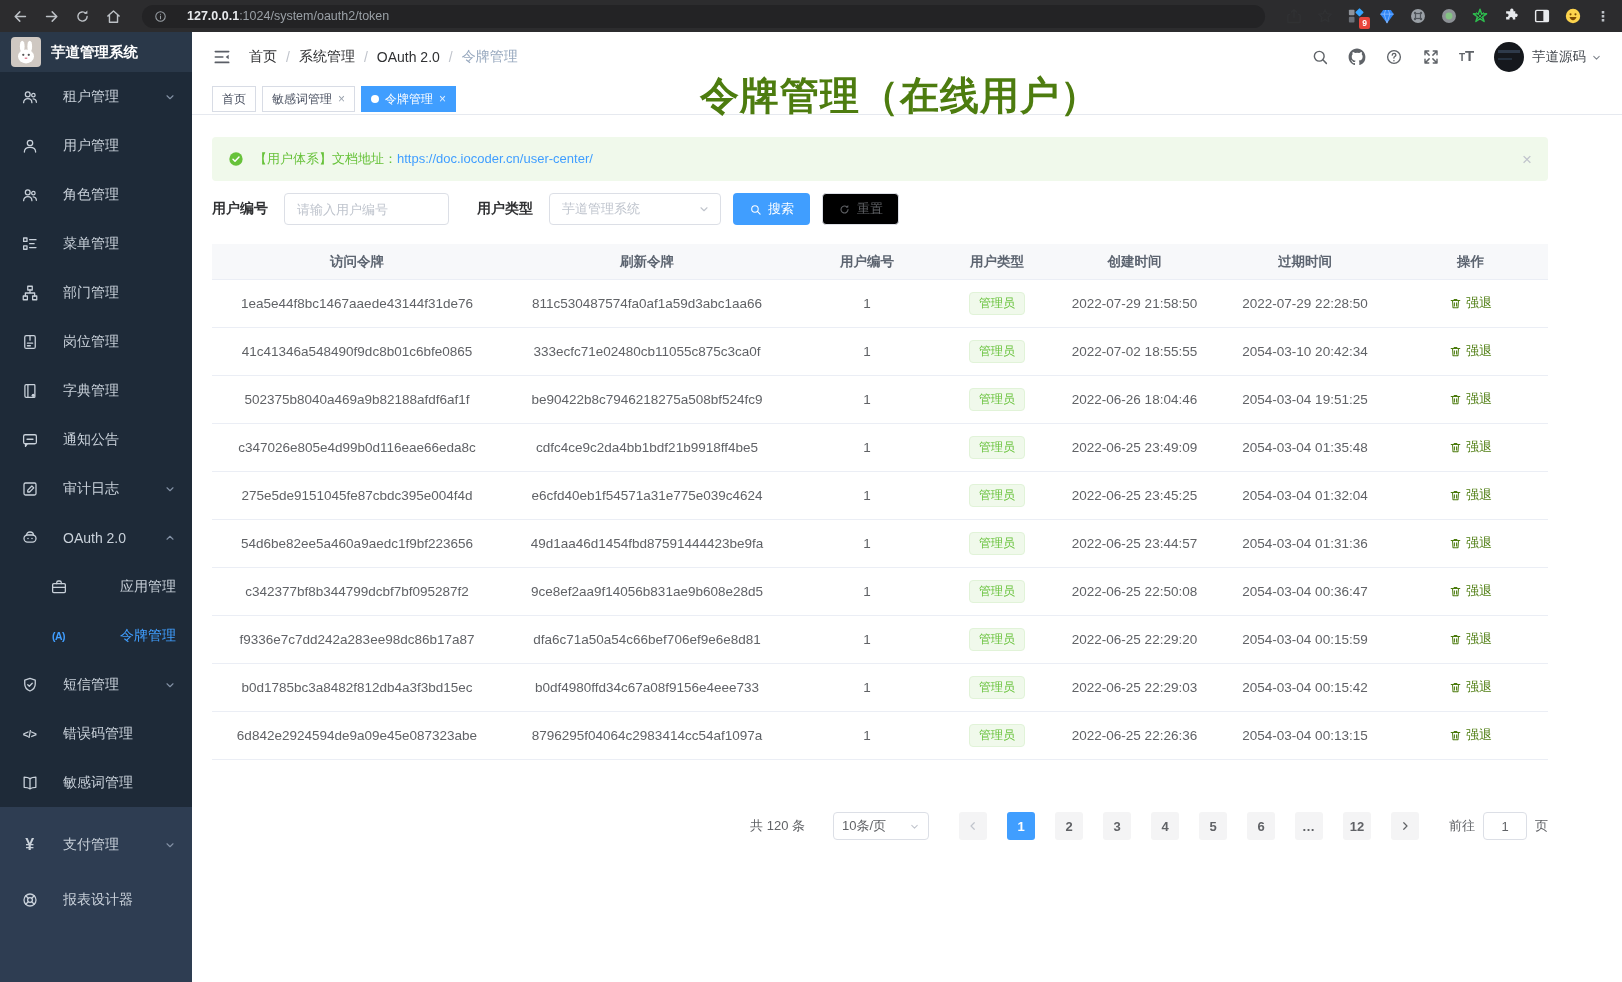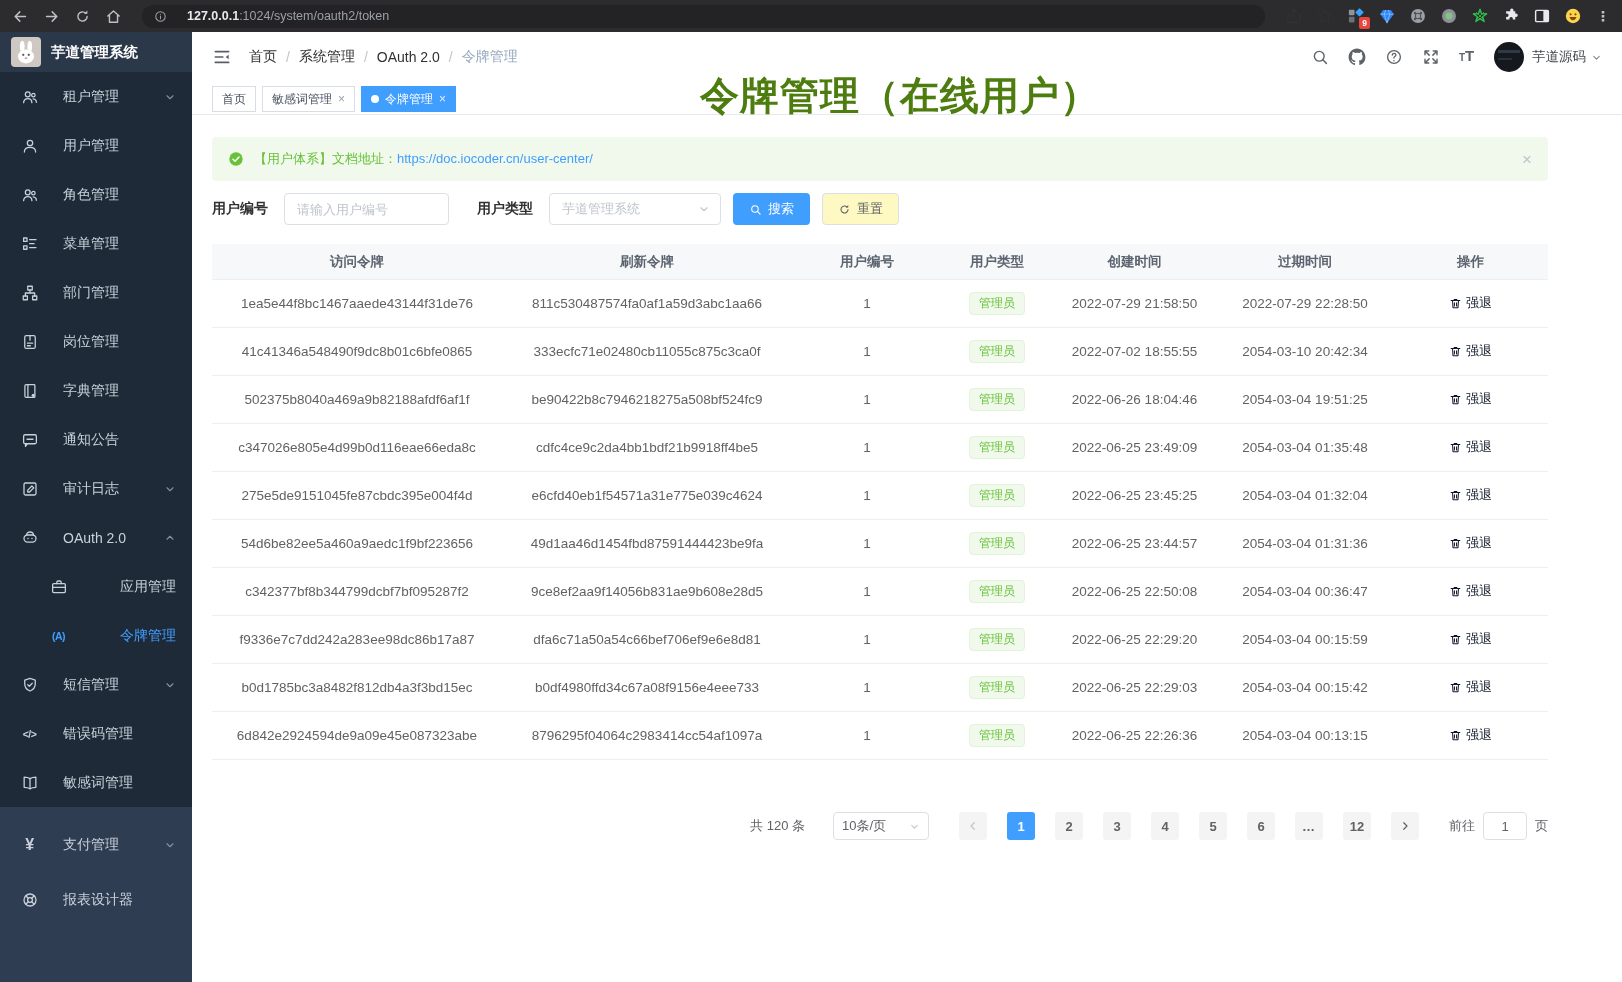--- a/index.html
+++ b/index.html
@@ -87,29 +87,29 @@
   .inp{width:165px;height:32px;border:1px solid #dcdfe6;border-radius:4px;padding:0 12px;font-size:13px;color:#606266;outline:none;font-family:inherit;}
   .inp::placeholder{color:#bfc4cd;}
   .sel{width:172px;height:32px;border:1px solid #dcdfe6;border-radius:4px;display:flex;align-items:center;justify-content:space-between;padding:0 10px 0 12px;font-size:13px;color:#bfc4cd;cursor:pointer;}
   .sel .sc{width:12px;height:12px;color:#c0c4cc;}
   .sel .sc svg{width:12px;height:12px;}
   .gap1{width:28px;}.gap2{width:12px;}
   .btn{height:32px;border-radius:4px;display:flex;align-items:center;gap:6px;padding:0 15px;font-size:13px;cursor:pointer;border:1px solid transparent;}
   .btn .bi{width:13px;height:13px;}
   .btn .bi svg{width:13px;height:13px;}
   .btn-primary{background:#409eff;color:#fff;}
-  .btn-plain{background:#fef9c3;border-color:#dcdfe6;color:#606266;}
+  .btn-plain{background:#000000;border-color:#dcdfe6;color:#606266;}
 
   
   .table{margin-top:19px;width:1336px;font-size:13.5px;color:#606266;}
   .tr{display:grid;grid-template-columns:290px 290px 150px 110px 165px 176px 155px;align-items:center;text-align:center;}
   .thead{background:#f7f8fa;height:36px;font-weight:700;color:#5c6470;border-bottom:1px solid #ebeef5;}
   .row{height:48px;border-bottom:1px solid #ebeef5;}
   .tag{display:inline-block;background:#f0f9eb;border:1px solid #e1f3d8;color:#67c23a;font-size:12px;padding:2px 9px;border-radius:4px;}
-  .action{color:#0f172a;display:inline-flex;align-items:center;gap:4px;cursor:pointer;font-size:13px;}
+  .action{color:#4d7c0f;display:inline-flex;align-items:center;gap:4px;cursor:pointer;font-size:13px;}
   .action .a-ic{width:13px;height:13px;}
   .action .a-ic svg{width:13px;height:13px;}
 
   
   .pager{width:1336px;display:flex;align-items:center;justify-content:flex-end;margin-top:52px;font-size:13px;color:#606266;gap:20px;}
   .total{margin-right:8px;}
   .sizer{width:96px;height:28px;border:1px solid #dcdfe6;border-radius:4px;display:flex;align-items:center;justify-content:space-between;padding:0 8px;color:#606266;cursor:pointer;margin-right:10px;}
   .sizer .sc{width:11px;height:11px;color:#c0c4cc;}
   .sizer .sc svg{width:11px;height:11px;}
   .pbtn{min-width:28px;height:28px;background:#f4f4f5;border-radius:3px;display:flex;align-items:center;justify-content:center;font-weight:700;color:#606266;cursor:pointer;padding:0 4px;}

